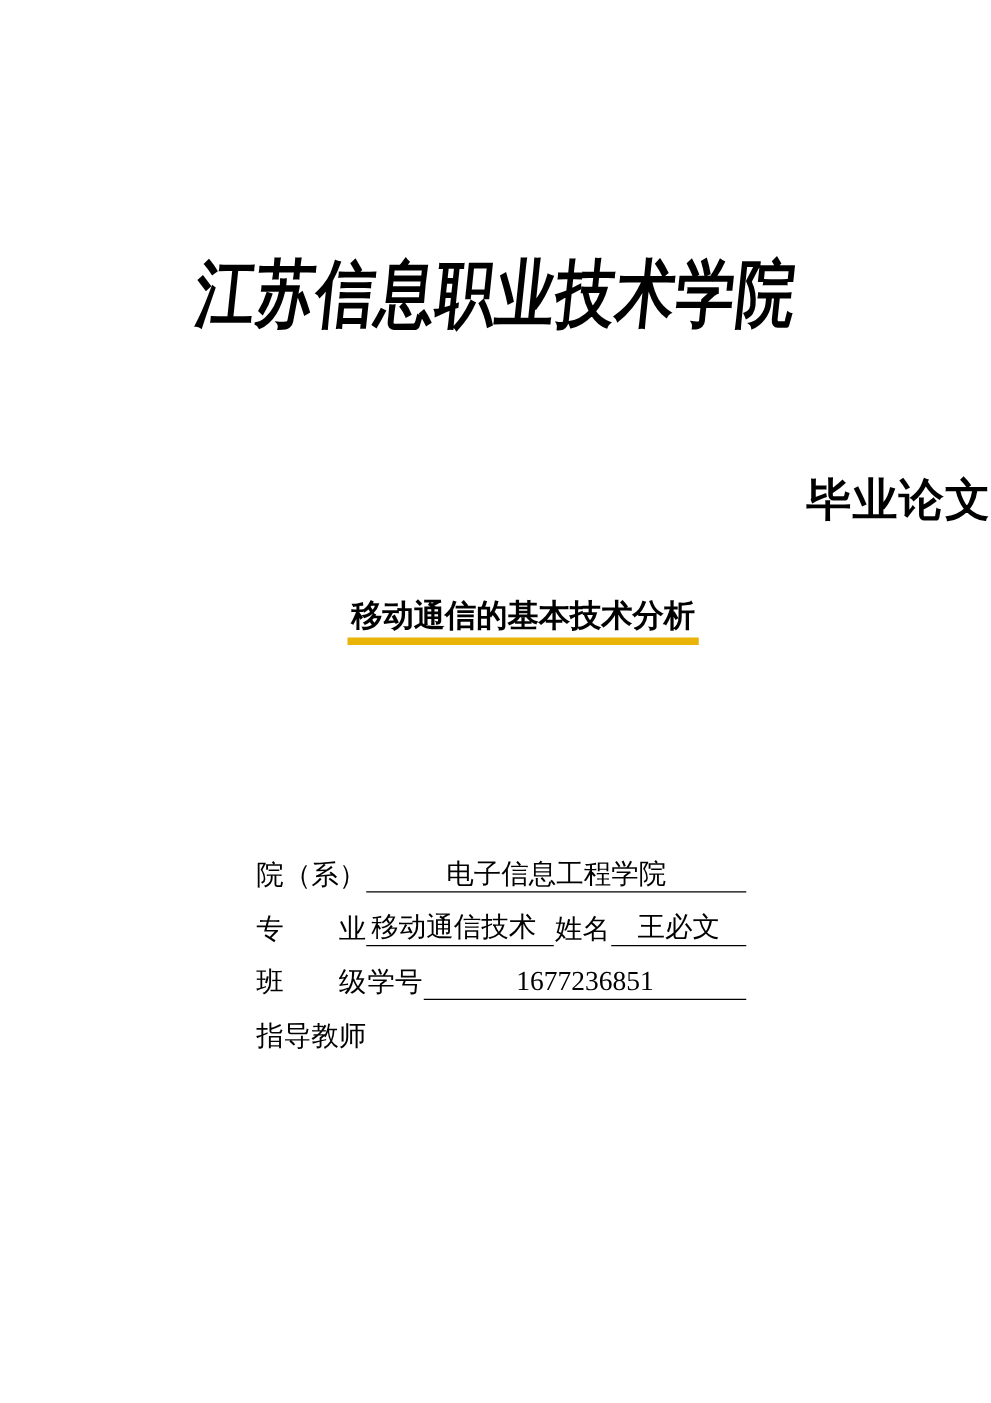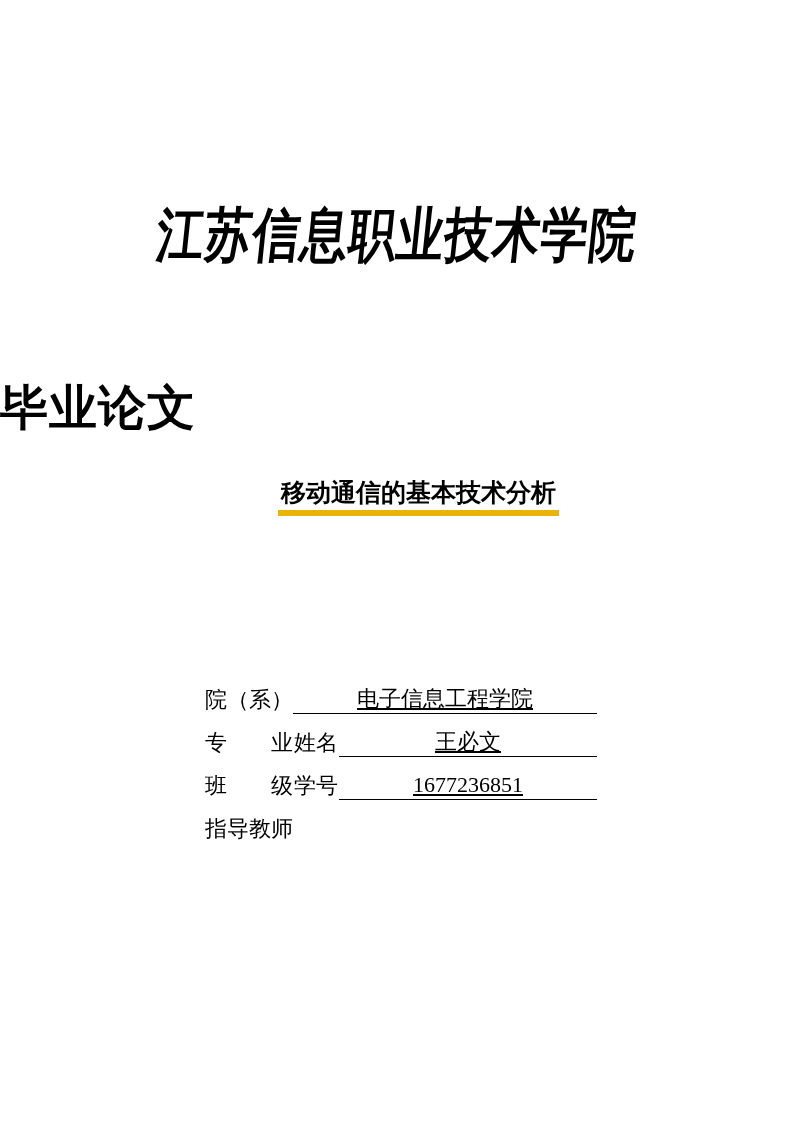--- a/index.html
+++ b/index.html
@@ -37,23 +37,23 @@
     display: inline-block;
     transform: skewX(-6deg) scaleY(1.25);
     transform-origin: center;
   }
   
   .doc-type {
     position: absolute;
     top: 376px;
     left: 0;
     width: 100%;
-    text-align: left;
+    text-align: right;
     font-family: Liberation Sans, sans-serif;
-    font-size: 48px;
+    font-size: 36px;
     font-weight: bold;
     letter-spacing: 1px;
     white-space: nowrap;
   }
   
   .thesis-title-wrap {
     position: absolute;
     top: 476px;
     left: 22px;
     width: 100%;
@@ -92,21 +92,20 @@
     text-align: center;
     white-space: nowrap;
     line-height: 28px;
   }
   .field {
     border-bottom: 1.5px solid #000;
     text-align: center;
     white-space: nowrap;
     line-height: 28px;
     overflow: visible;
-    text-decoration: underline;
   }
   .field.grow { flex: 1 1 auto; }
   .field.f1 { flex: 0 0 146px; }
   .field.left { text-align: left; padding-left: 4px; }
 </style>
 </head>
 <body>
 
 <div class="page">
 
@@ -122,20 +121,21 @@
 
   <div class="info-form">
 
     <div class="form-row">
       <span class="form-label">院（系）</span>
       <span class="field grow">电子信息工程学院</span>
     </div>
 
     <div class="form-row">
       <span class="form-label">专　　业</span>
+      <span class="field f1 left">移动通信技术</span>
       <span class="mid-label">姓名</span>
       <span class="field grow">王必文</span>
     </div>
 
     <div class="form-row">
       <span class="form-label">班　　级</span>
       <span class="mid-label">学号</span>
       <span class="field grow">1677236851</span>
     </div>
 

